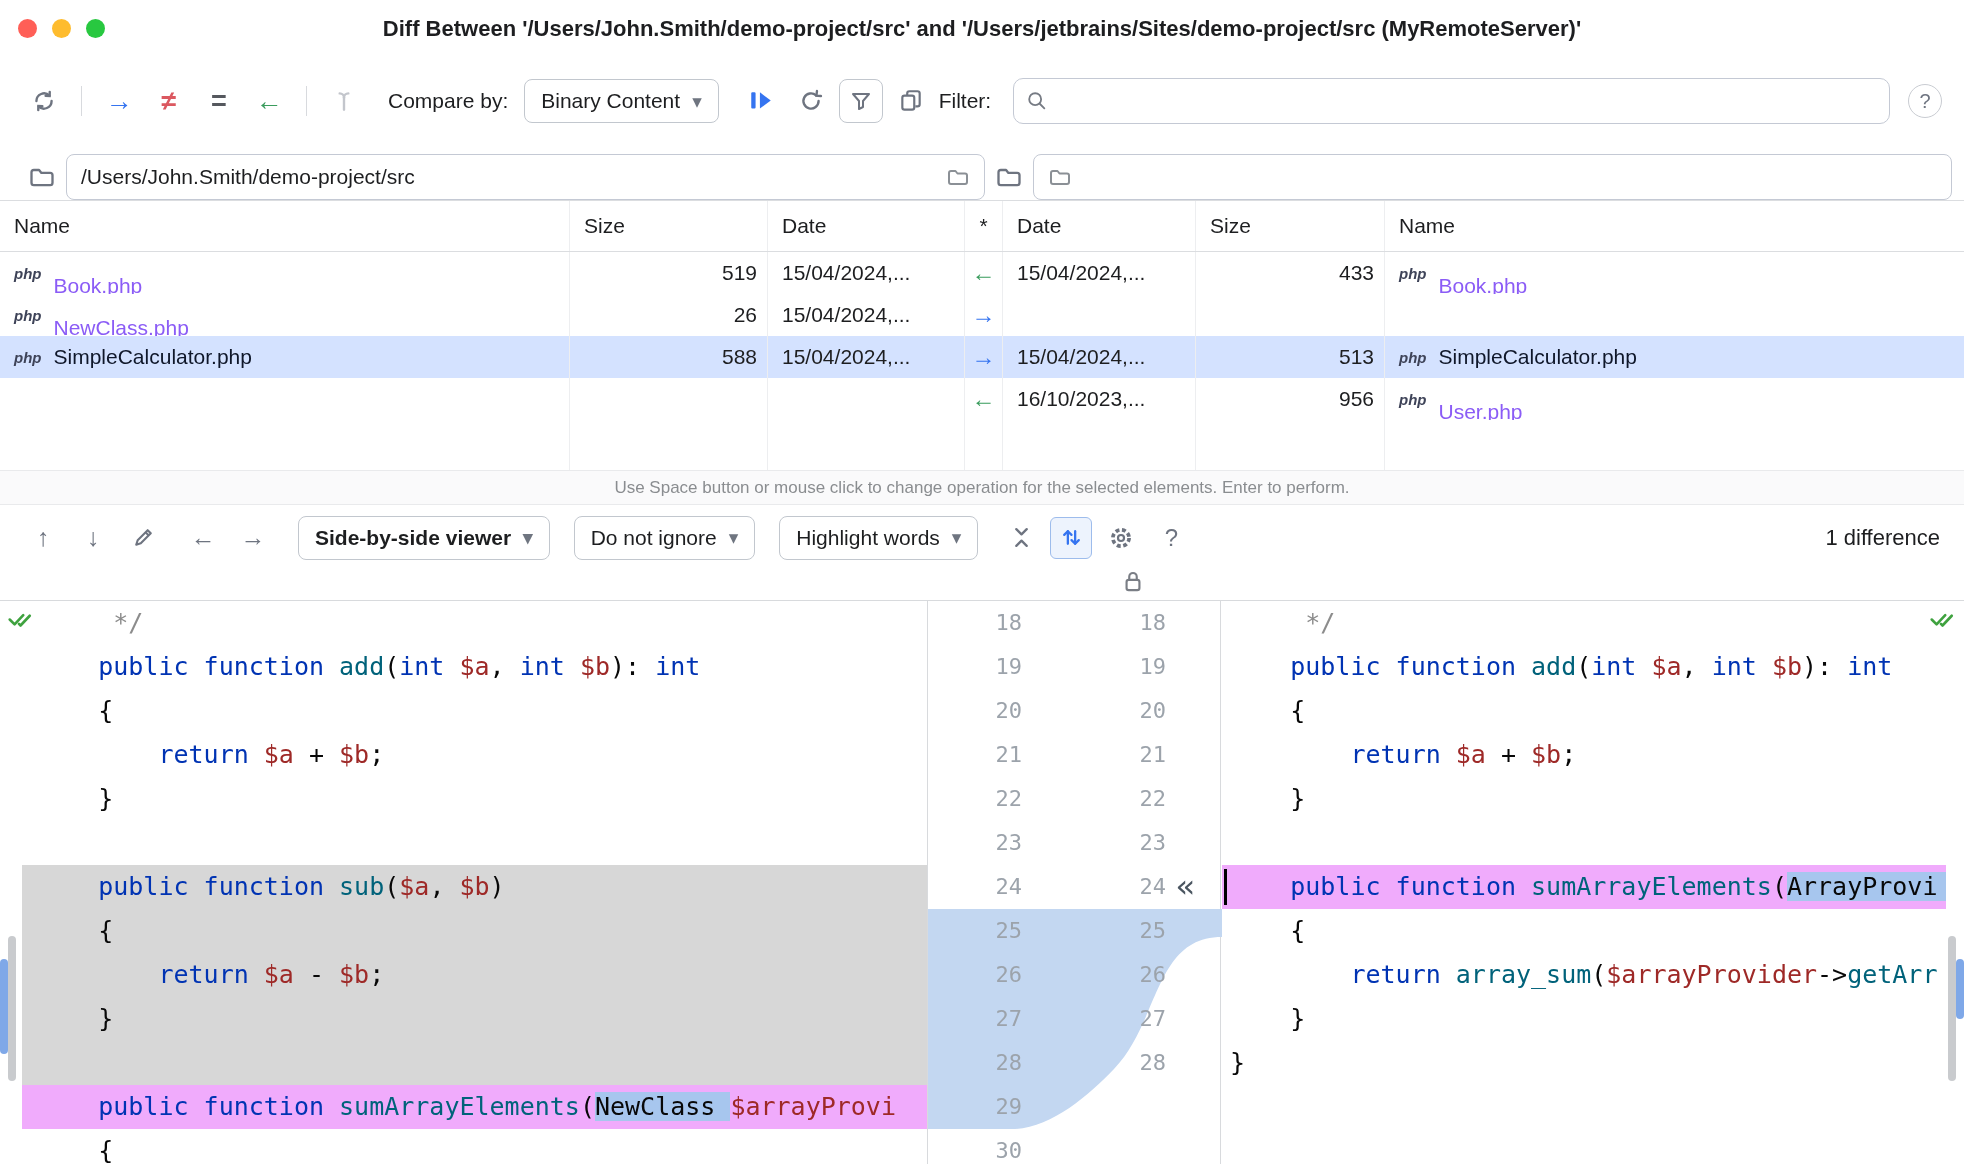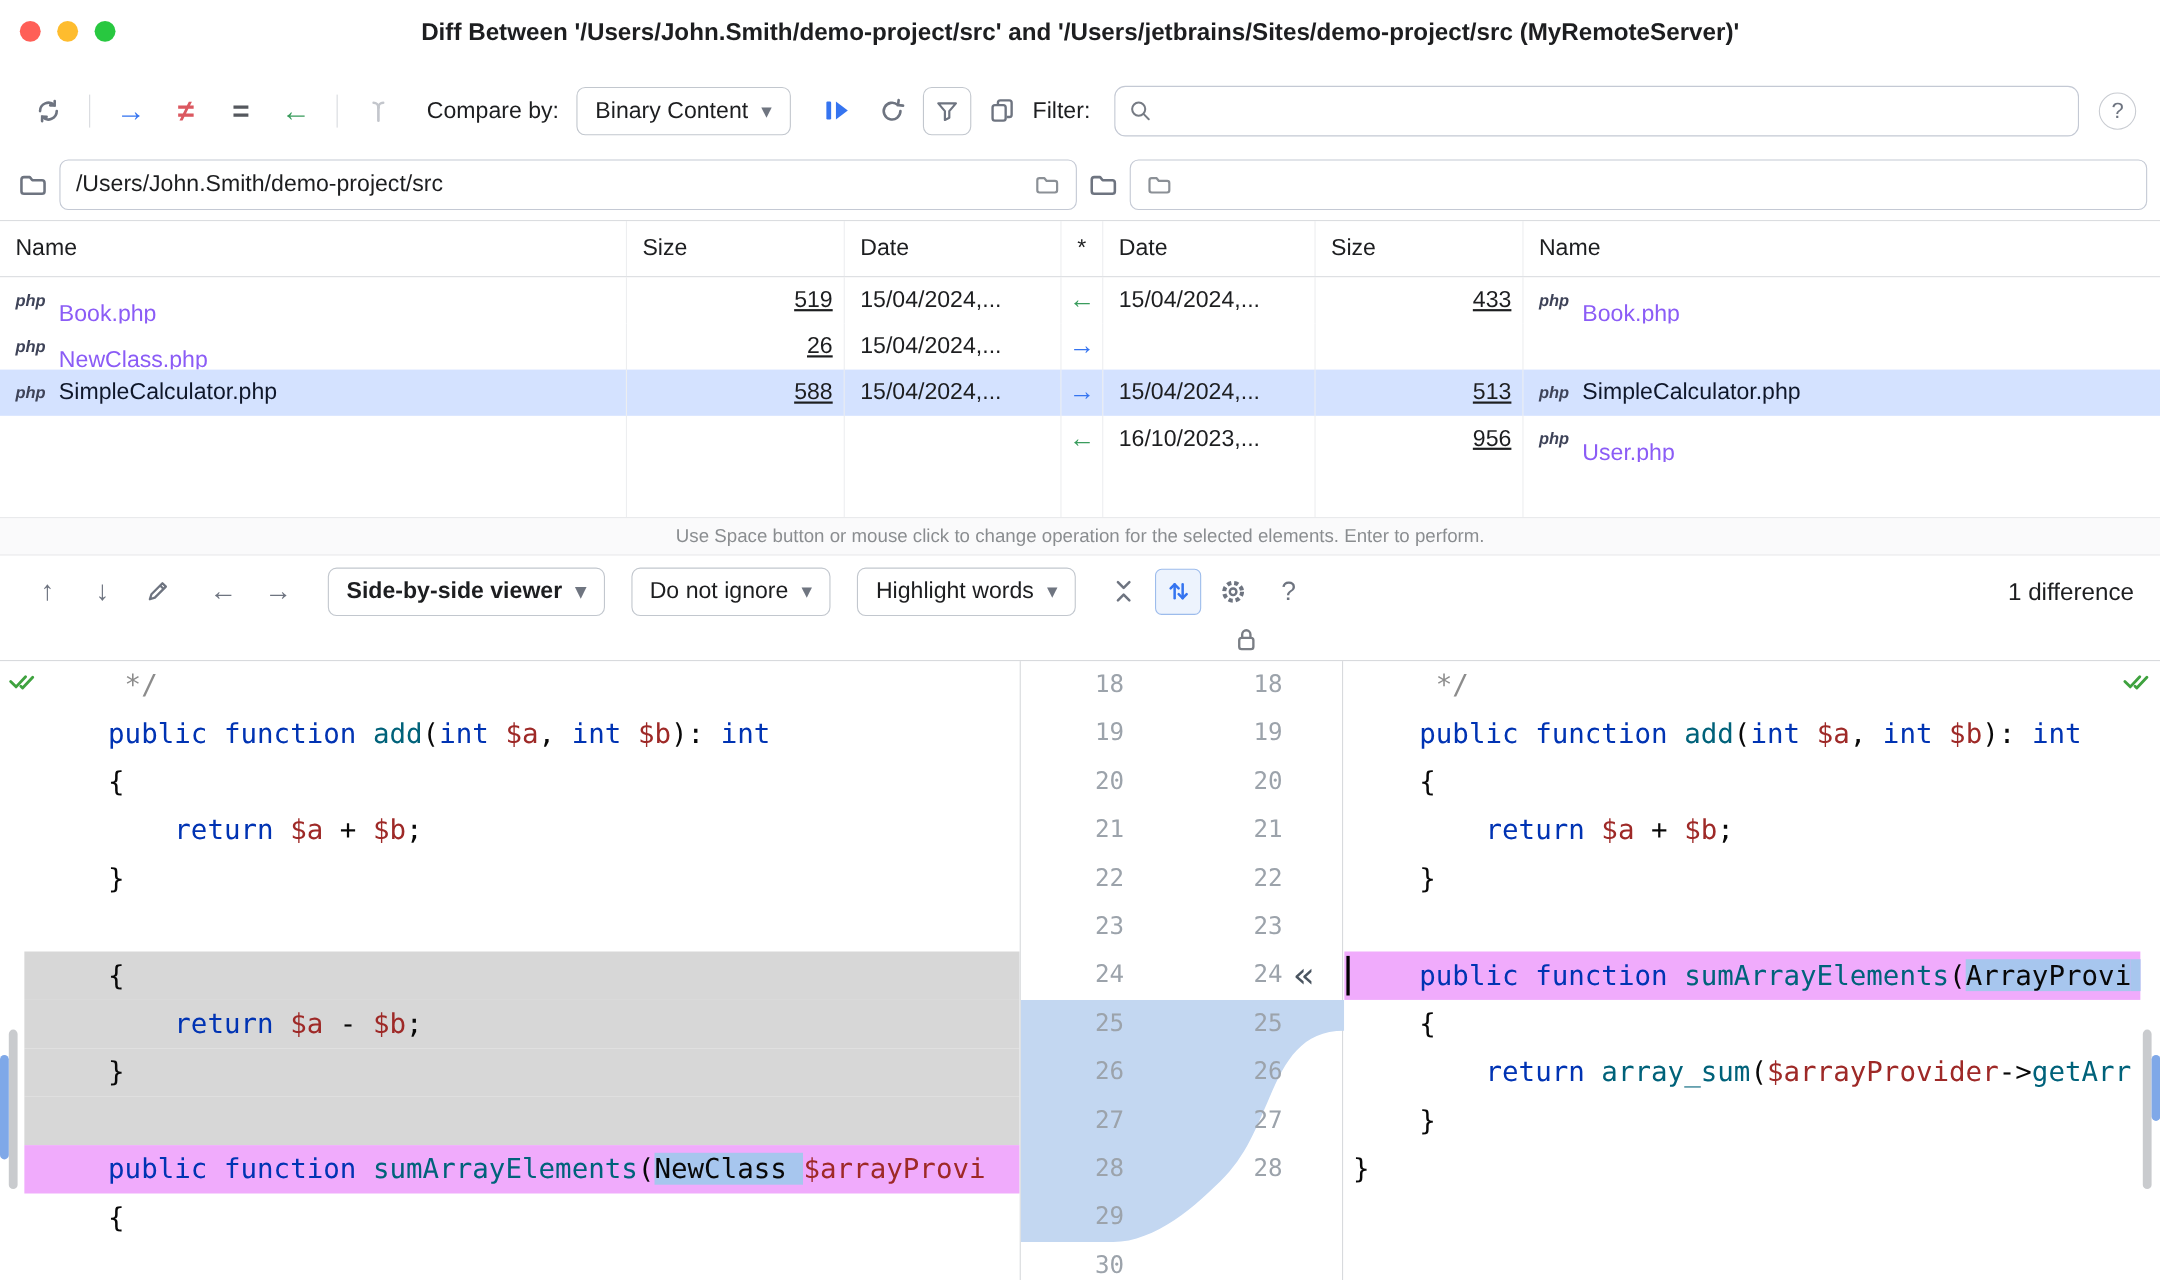--- a/index.html
+++ b/index.html
@@ -21,35 +21,35 @@
   .vsep { width:1px; height:30px; background:#D8DADE; margin:0 9px; flex:0 0 auto; }
   .lbl { font-size:21px; margin:0 10px 0 16px; white-space:nowrap; }
   .dd { display:inline-flex; align-items:center; gap:12px; height:44px; border:1px solid #C2C7CE; border-radius:8px; padding:0 16px; font-size:21px; background:#fff; white-space:nowrap; flex:0 0 auto;text-align:right; }
   .dd .chev { color:#6F7580; font-size:19px; }
   .boxed { border:1px solid #C2C7CE; border-radius:8px; }
   .search { flex:1 1 auto; height:46px; border:1px solid #C4C9D4; border-radius:10px; display:flex; align-items:center; padding:0 12px; gap:8px; margin-left:6px; background:#fff; }
   .search input { border:none; outline:none; flex:1; font-size:21px; font-family:"Liberation Sans",sans-serif; background:transparent; }
   .helpc { width:34px; height:34px; border:1px solid #C9CCD2; border-radius:50%; display:flex; align-items:center; justify-content:center; font-size:20px; color:#6E7480; margin-left:12px; flex:0 0 auto; }
 
   
-  .paths { position:absolute; top:145px; left:4px; right:0; height:55px; display:flex; align-items:flex-start; gap:10px; padding:0 12px; }
+  .paths { position:absolute; top:145px; left:16px; right:0; height:55px; display:flex; align-items:flex-end; gap:10px; padding:0 12px; }
   .pgroup { display:flex; align-items:center; gap:10px; flex:1; }
   .pfield { flex:1; height:46px; border:1px solid #C4C9D4; border-radius:8px; display:flex; align-items:center; padding:0 14px; font-size:21px; gap:10px; background:#fff; }
   .pfield .ptext { flex:1; white-space:nowrap; overflow:hidden; }
 
   
   .filetable { position:absolute; top:200px; left:0; right:0; height:270px; font-size:21px;text-align:right; }
   .tgrid { display:grid; grid-template-columns:570px 198px 197px 38px 193px 189px 579px; }
   .thead { height:52px; border-top:1px solid #DBDDE0; border-bottom:1px solid #DBDDE0; }
   .th, .td { display:flex; align-items:center; padding:0 14px; border-right:1px solid #EDEEF0; overflow:hidden; white-space:nowrap; }
   .th:last-child, .td:last-child { border-right:none; }
   .th.c-op, .td.op { justify-content:center; padding:0; }
   .trow { height:42px; }
   .trow.selected .td { background:#D4E2FF; }
-  .td.num { justify-content:flex-end; padding-right:10px;text-decoration:underline; }
+  .td.num { justify-content:flex-end; padding-right:10px; }
   .td.op { font-size:24px; font-weight:bold; }
   .td.op.left { color:#3A9C5D; } .td.op.right { color:#3574F0; }
   .fname.green { color:#8b5cf6;margin-top:26px; } .fname.black { color:#0f172a; }
   .badge { font-style:italic; font-weight:bold; font-size:15px; color:#3E4358; margin-right:12px; letter-spacing:0; }
   .filler { height:50px; }
 
   
   .hintbar { position:absolute; top:470px; left:0; right:0; height:35px; display:flex; align-items:center; justify-content:center; font-size:17px; color:#8A8D90; background:#FAFAFB; border-top:1px solid #E9EAEC; border-bottom:1px solid #E9EAEC; }
 
   
@@ -355,20 +355,21 @@
       <path d="M11 16.5 12.5 18 21 9"></path>
   </svg>
 
   <div class="pane pane-left">
       <div class="code-line"><span class="tk-cm">     */</span></div>
       <div class="code-line"><span class="tk-pl">    </span><span class="tk-kw">public function </span><span class="tk-fn">add</span><span class="tk-pl">(</span><span class="tk-kw">int </span><span class="tk-var">$a</span><span class="tk-pl">, </span><span class="tk-kw">int </span><span class="tk-var">$b</span><span class="tk-pl">): </span><span class="tk-kw">int</span></div>
       <div class="code-line"><span class="tk-pl">    {</span></div>
       <div class="code-line"><span class="tk-pl">        </span><span class="tk-kw">return </span><span class="tk-var">$a</span><span class="tk-pl"> + </span><span class="tk-var">$b</span><span class="tk-pl">;</span></div>
       <div class="code-line"><span class="tk-pl">    }</span></div>
       <div class="code-line"></div>
+      <div class="code-line bg-del"><span class="tk-pl">    </span><span class="tk-kw">public function </span><span class="tk-fn">sub</span><span class="tk-pl">(</span><span class="tk-var">$a</span><span class="tk-pl">, </span><span class="tk-var">$b</span><span class="tk-pl">)</span></div>
       <div class="code-line bg-del"><span class="tk-pl">    {</span></div>
       <div class="code-line bg-del"><span class="tk-pl">        </span><span class="tk-kw">return </span><span class="tk-var">$a</span><span class="tk-pl"> - </span><span class="tk-var">$b</span><span class="tk-pl">;</span></div>
       <div class="code-line bg-del"><span class="tk-pl">    }</span></div>
       <div class="code-line bg-del"></div>
       <div class="code-line bg-chg"><span class="tk-pl">    </span><span class="tk-kw">public function </span><span class="tk-fn">sumArrayElements</span><span class="tk-pl">(</span><span class="tk-pl tok-hl">NewClass </span><span class="tk-var">$arrayProvi</span></div>
       <div class="code-line"><span class="tk-pl">    {</span></div>
     </div>
 
   <div class="gutter">
     <svg class="gregion" width="294" height="564" viewBox="0 0 294 564">

